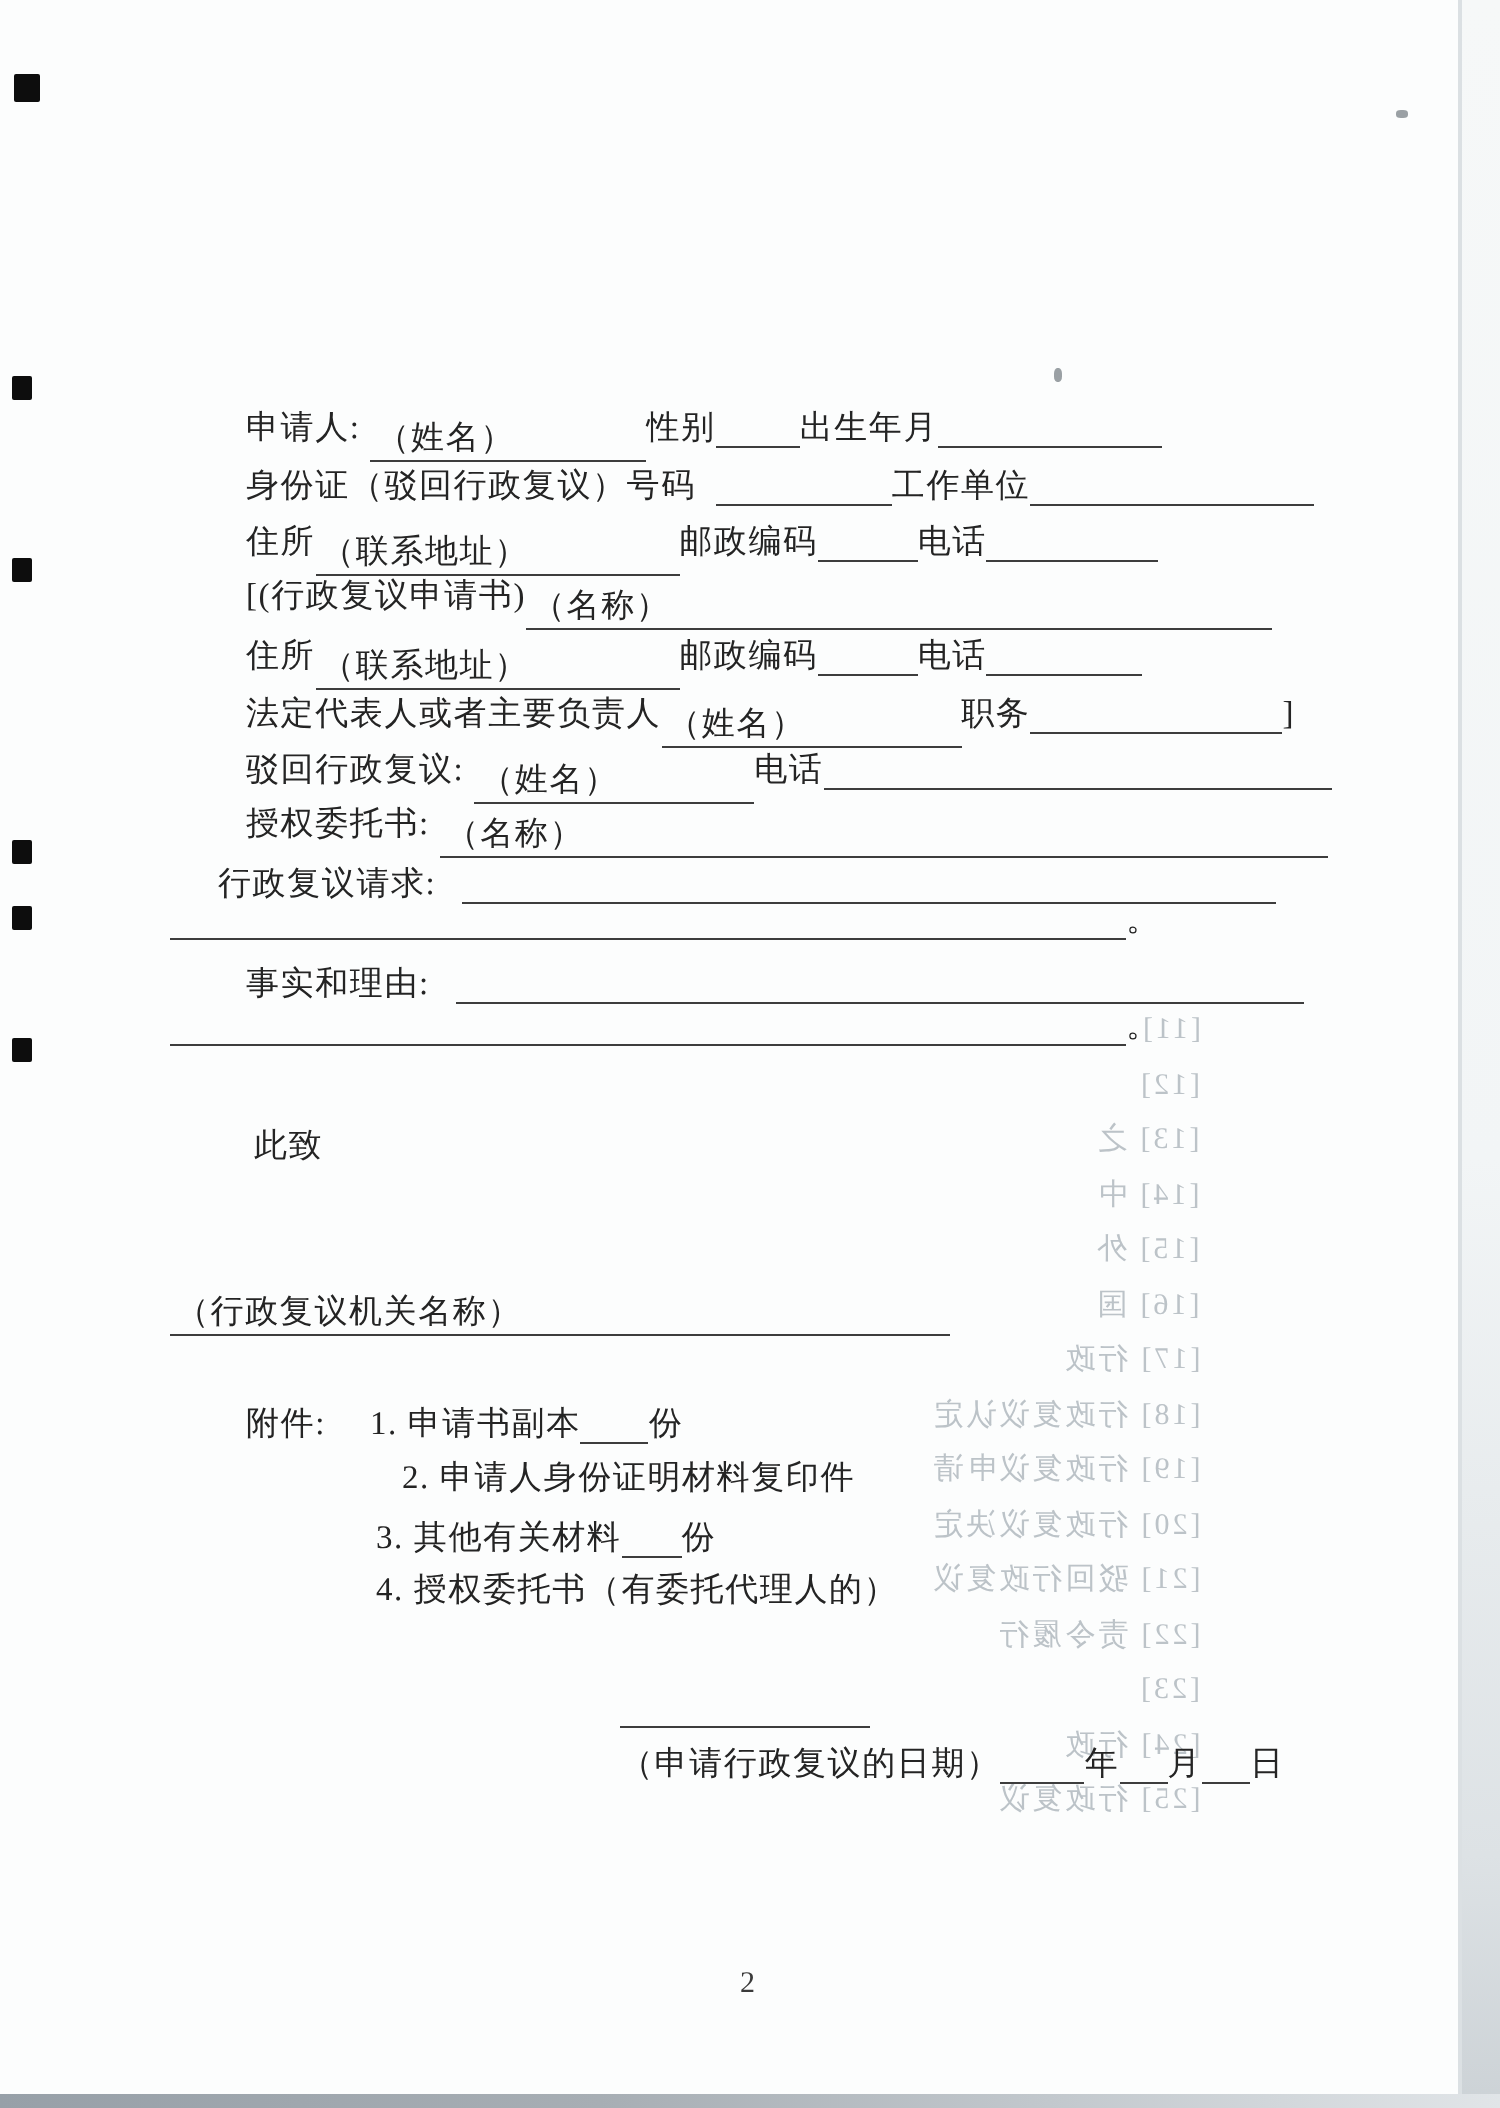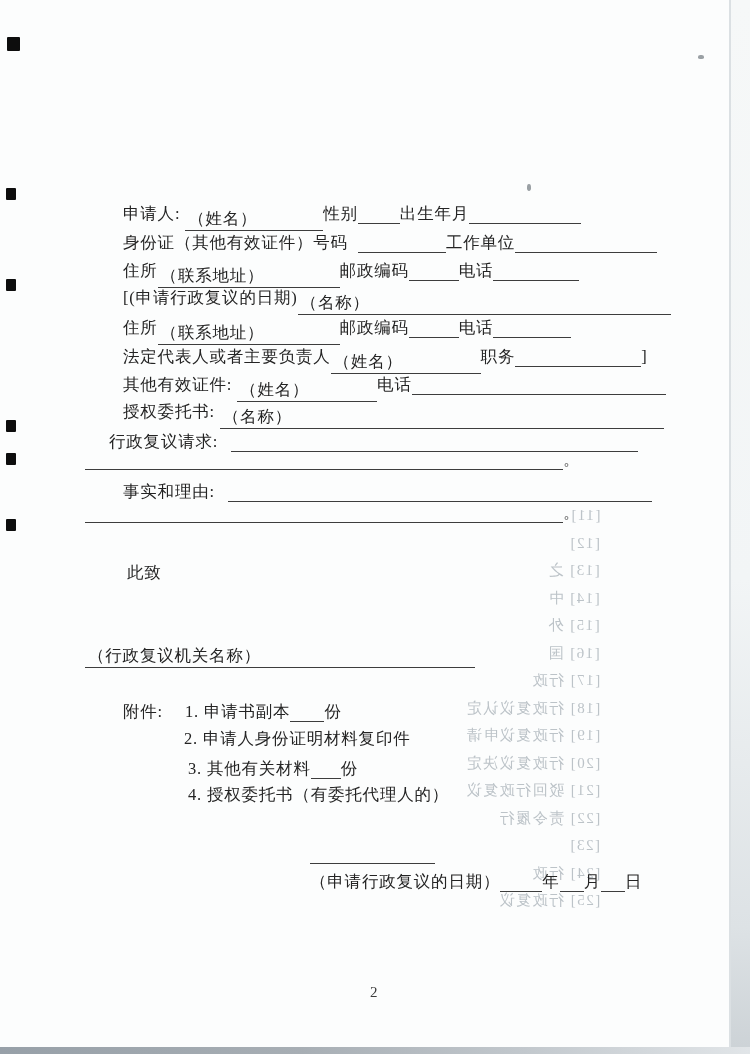--- a/index.html
+++ b/index.html
@@ -59,35 +59,35 @@
       <div class="bleed-row" style="top: 753px;">[20] 行政复议决定</div>
       <div class="bleed-row" style="top: 780px;">[21] 驳回行政复议</div>
       <div class="bleed-row" style="top: 808px;">[22] 责令履行</div>
       <div class="bleed-row" style="top: 835px;">[23]</div>
       <div class="bleed-row" style="top: 863px;">[24] 行政</div>
       <div class="bleed-row" style="top: 890px;">[25] 行政复议</div>
     </div>
 
   <div>
       <div class="row" style="left: 123px; top: 200px;"><span class="lab">申请人: </span><span class="blk" style="width: 138px;">（姓名）</span><span class="lab">性别</span><span class="blk" style="width: 42px;"></span><span class="lab">出生年月</span><span class="blk" style="width: 112px;"></span></div>
-      <div class="row" style="left: 123px; top: 229px;"><span class="lab">身份证（其他有效证件）号码</span><span class="gap" style="width: 10px;"></span><span class="blk" style="width: 88px;"></span><span class="lab">工作单位</span><span class="blk" style="width: 142px;"></span></div>
+      <div class="row" style="left: 123px; top: 229px;"><span class="lab">身份证（驳回行政复议）号码</span><span class="gap" style="width: 10px;"></span><span class="blk" style="width: 88px;"></span><span class="lab">工作单位</span><span class="blk" style="width: 142px;"></span></div>
       <div class="row" style="left: 123px; top: 257px;"><span class="lab">住所</span><span class="blk" style="width: 182px;">（联系地址）</span><span class="lab">邮政编码</span><span class="blk" style="width: 50px;"></span><span class="lab">电话</span><span class="blk" style="width: 86px;"></span></div>
-      <div class="row" style="left: 123px; top: 286px;"><span class="lab">[(申请行政复议的日期)</span><span class="blk" style="width: 373px;">（名称）</span></div>
+      <div class="row" style="left: 123px; top: 286px;"><span class="lab">[(行政复议申请书)</span><span class="blk" style="width: 373px;">（名称）</span></div>
       <div class="row" style="left: 123px; top: 314px;"><span class="lab">住所</span><span class="blk" style="width: 182px;">（联系地址）</span><span class="lab">邮政编码</span><span class="blk" style="width: 50px;"></span><span class="lab">电话</span><span class="blk" style="width: 78px;"></span></div>
       <div class="row" style="left: 123px; top: 343px;"><span class="lab">法定代表人或者主要负责人</span><span class="blk" style="width: 150px;">（姓名）</span><span class="lab">职务</span><span class="blk" style="width: 126px;"></span><span class="lab">]</span></div>
-      <div class="row" style="left: 123px; top: 371px;"><span class="lab">其他有效证件: </span><span class="blk" style="width: 140px;">（姓名）</span><span class="lab">电话</span><span class="blk" style="width: 254px;"></span></div>
+      <div class="row" style="left: 123px; top: 371px;"><span class="lab">驳回行政复议: </span><span class="blk" style="width: 140px;">（姓名）</span><span class="lab">电话</span><span class="blk" style="width: 254px;"></span></div>
       <div class="row" style="left: 123px; top: 400px;"><span class="lab">授权委托书: </span><span class="blk" style="width: 444px;">（名称）</span></div>
       <div class="row" style="left: 109px; top: 428px;"><span class="lab">行政复议请求: </span><span class="gap" style="width: 8px;"></span><span class="blk" style="width: 407px;"></span></div>
       <div class="row" style="left: 85px; top: 446px;"><span class="blk" style="width: 478px;"></span><span class="lab">。</span></div>
       <div class="row" style="left: 123px; top: 478px;"><span class="lab">事实和理由: </span><span class="gap" style="width: 8px;"></span><span class="blk" style="width: 424px;"></span></div>
       <div class="row" style="left: 85px; top: 499px;"><span class="blk" style="width: 478px;"></span><span class="lab">。</span></div>
       <div class="row" style="left: 127px; top: 561px;"><span class="lab">此致</span></div>
       <div class="row" style="left: 85px; top: 612px;"><span class="blk" style="width: 390px; margin-top: 32px;">（行政复议机关名称）</span></div>
       <div class="row" style="left: 123px; top: 698px;"><span class="lab">附件:</span><span class="gap" style="width: 22px;"></span><span class="lab">1. 申请书副本</span><span class="blk" style="width: 34px;"></span><span class="lab">份</span></div>
-      <div class="row" style="left: 184px; top: 727px;"><span class="lab">2. 申请人身份证明材料复印件</span></div>
+      <div class="row" style="left: 201px; top: 727px;"><span class="lab">2. 申请人身份证明材料复印件</span></div>
       <div class="row" style="left: 188px; top: 755px;"><span class="lab">3. 其他有关材料</span><span class="blk" style="width: 30px;"></span><span class="lab">份</span></div>
       <div class="row" style="left: 188px; top: 783px;"><span class="lab">4. 授权委托书（有委托代理人的）</span></div>
       <div class="row" style="left: 310px; top: 840px;"><span class="blk" style="width: 125px;"></span></div>
       <div class="row" style="left: 310px; top: 868px;"><span class="lab">（申请行政复议的日期）</span><span class="blk" style="width: 42px;"></span><span class="lab">年</span><span class="blk" style="width: 24px;"></span><span class="lab">月</span><span class="blk" style="width: 24px;"></span><span class="lab">日</span></div>
     </div>
 
   <div>
       <div class="mark" style="left: 7px; top: 37px; width: 13px; height: 14px;"></div>
       <div class="mark" style="left: 6px; top: 188px; width: 10px; height: 12px;"></div>
       <div class="mark" style="left: 6px; top: 279px; width: 10px; height: 12px;"></div>

